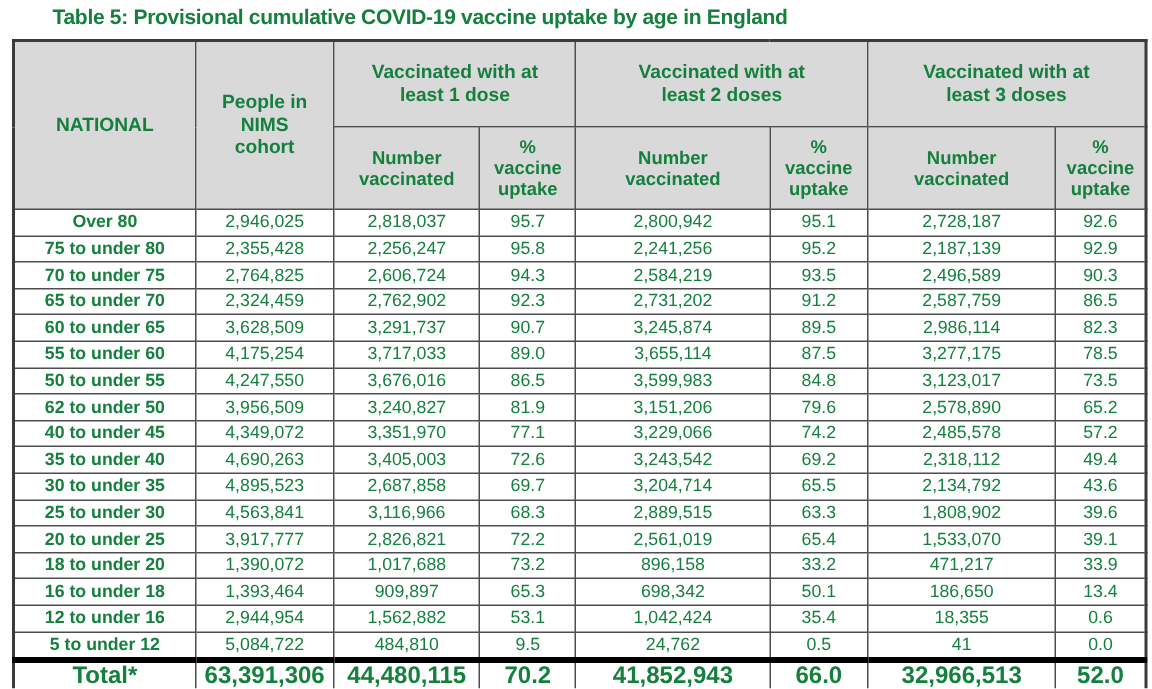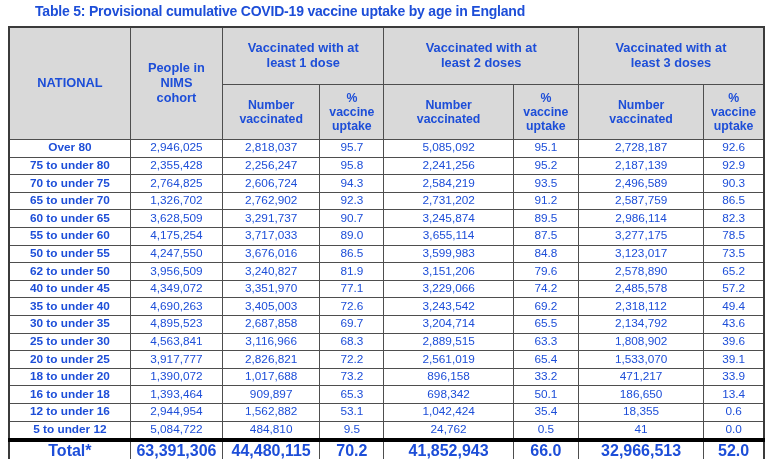--- a/index.html
+++ b/index.html
@@ -2,21 +2,21 @@
 <html><head>
 <meta charset="utf-8">
 <style>
   html, body { margin: 0; padding: 0; background: #ffffff; }
   .page {
     position: relative;
     width: 768px;
     height: 459px;
     background: #ffffff;
     font-family: "Liberation Sans", sans-serif;
-    color: #1d4ed8;
+    color: #15803d;
     overflow: hidden;
   }
   .title {
     position: absolute;
     left: 35px;
     top: 3px;
     font-size: 14px;
     font-weight: bold;
     letter-spacing: -0.2px;
     white-space: nowrap;
@@ -84,21 +84,21 @@
         <th class="sub-h"><span class="pct-span">% vaccine uptake</span></th>
       </tr>
     </thead>
     <tbody>
 
     <tr>
       <td class="age">Over 80</td>
       <td>2,946,025</td>
       <td>2,818,037</td>
       <td>95.7</td>
-      <td>5,085,092</td>
+      <td>2,800,942</td>
       <td>95.1</td>
       <td>2,728,187</td>
       <td>92.6</td>
     </tr>
         <tr>
       <td class="age">75 to under 80</td>
       <td>2,355,428</td>
       <td>2,256,247</td>
       <td>95.8</td>
       <td>2,241,256</td>
@@ -111,21 +111,21 @@
       <td>2,764,825</td>
       <td>2,606,724</td>
       <td>94.3</td>
       <td>2,584,219</td>
       <td>93.5</td>
       <td>2,496,589</td>
       <td>90.3</td>
     </tr>
         <tr>
       <td class="age">65 to under 70</td>
-      <td>1,326,702</td>
+      <td>2,324,459</td>
       <td>2,762,902</td>
       <td>92.3</td>
       <td>2,731,202</td>
       <td>91.2</td>
       <td>2,587,759</td>
       <td>86.5</td>
     </tr>
         <tr>
       <td class="age">60 to under 65</td>
       <td>3,628,509</td>

